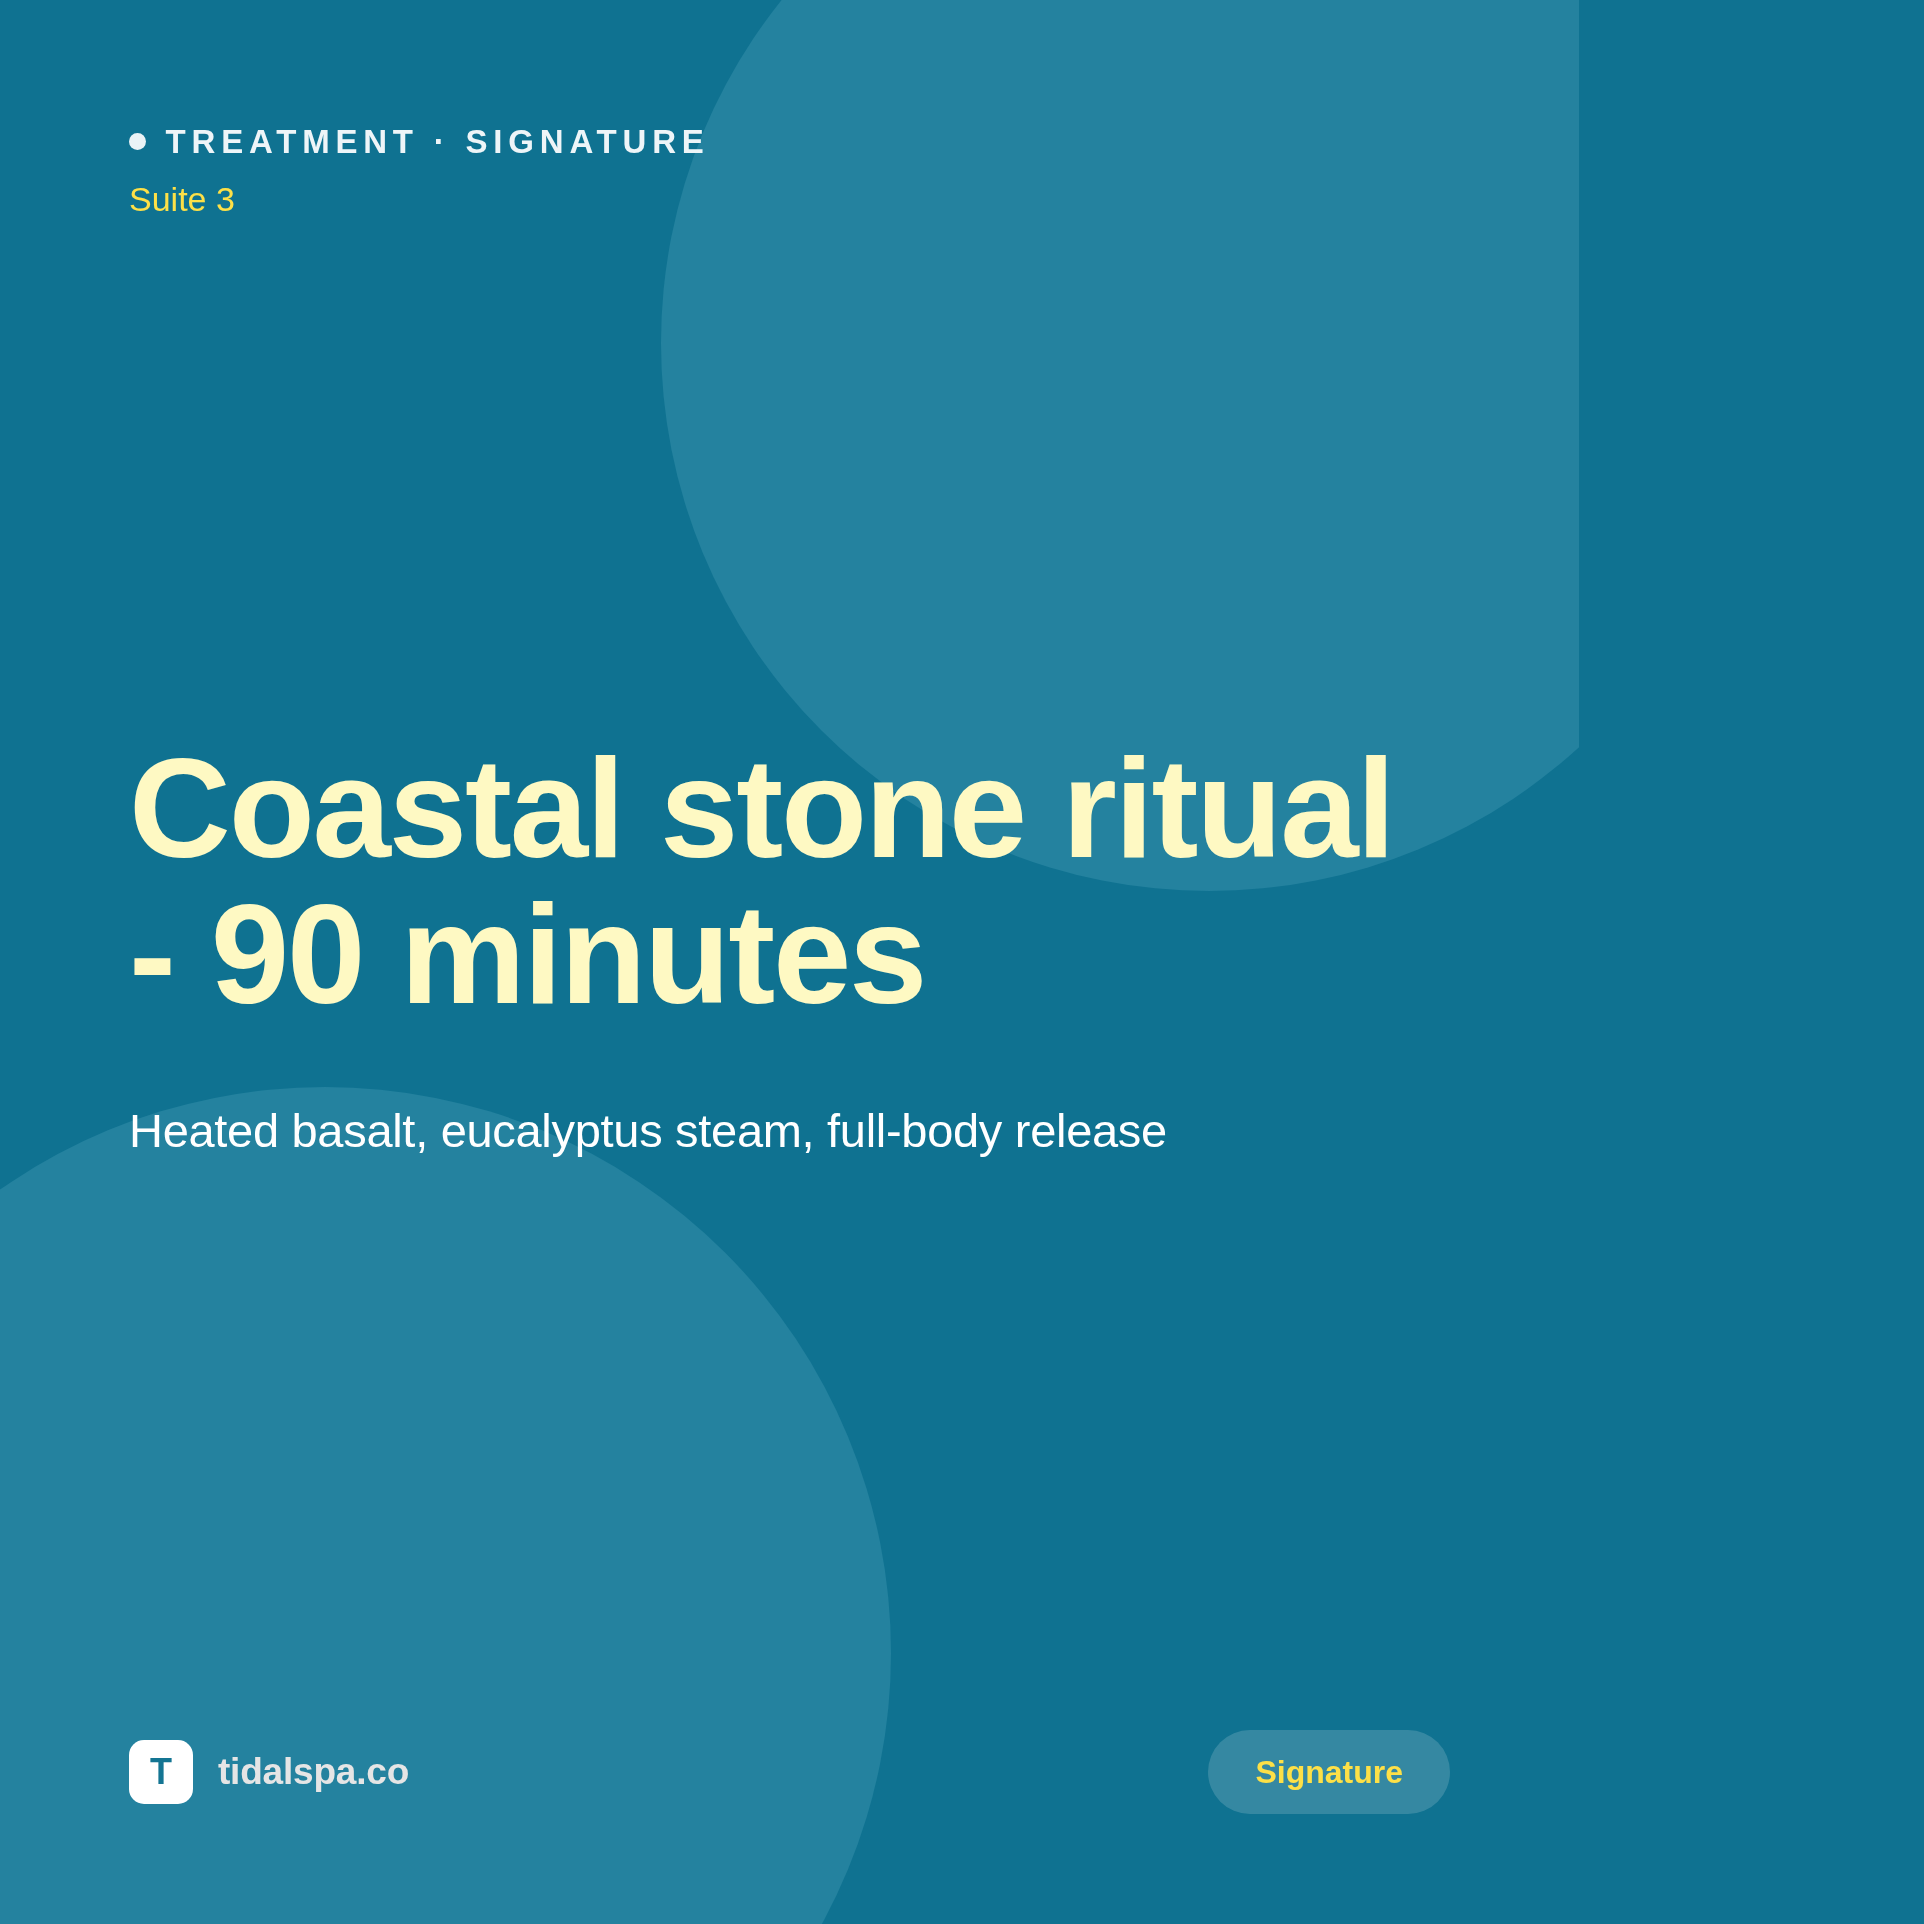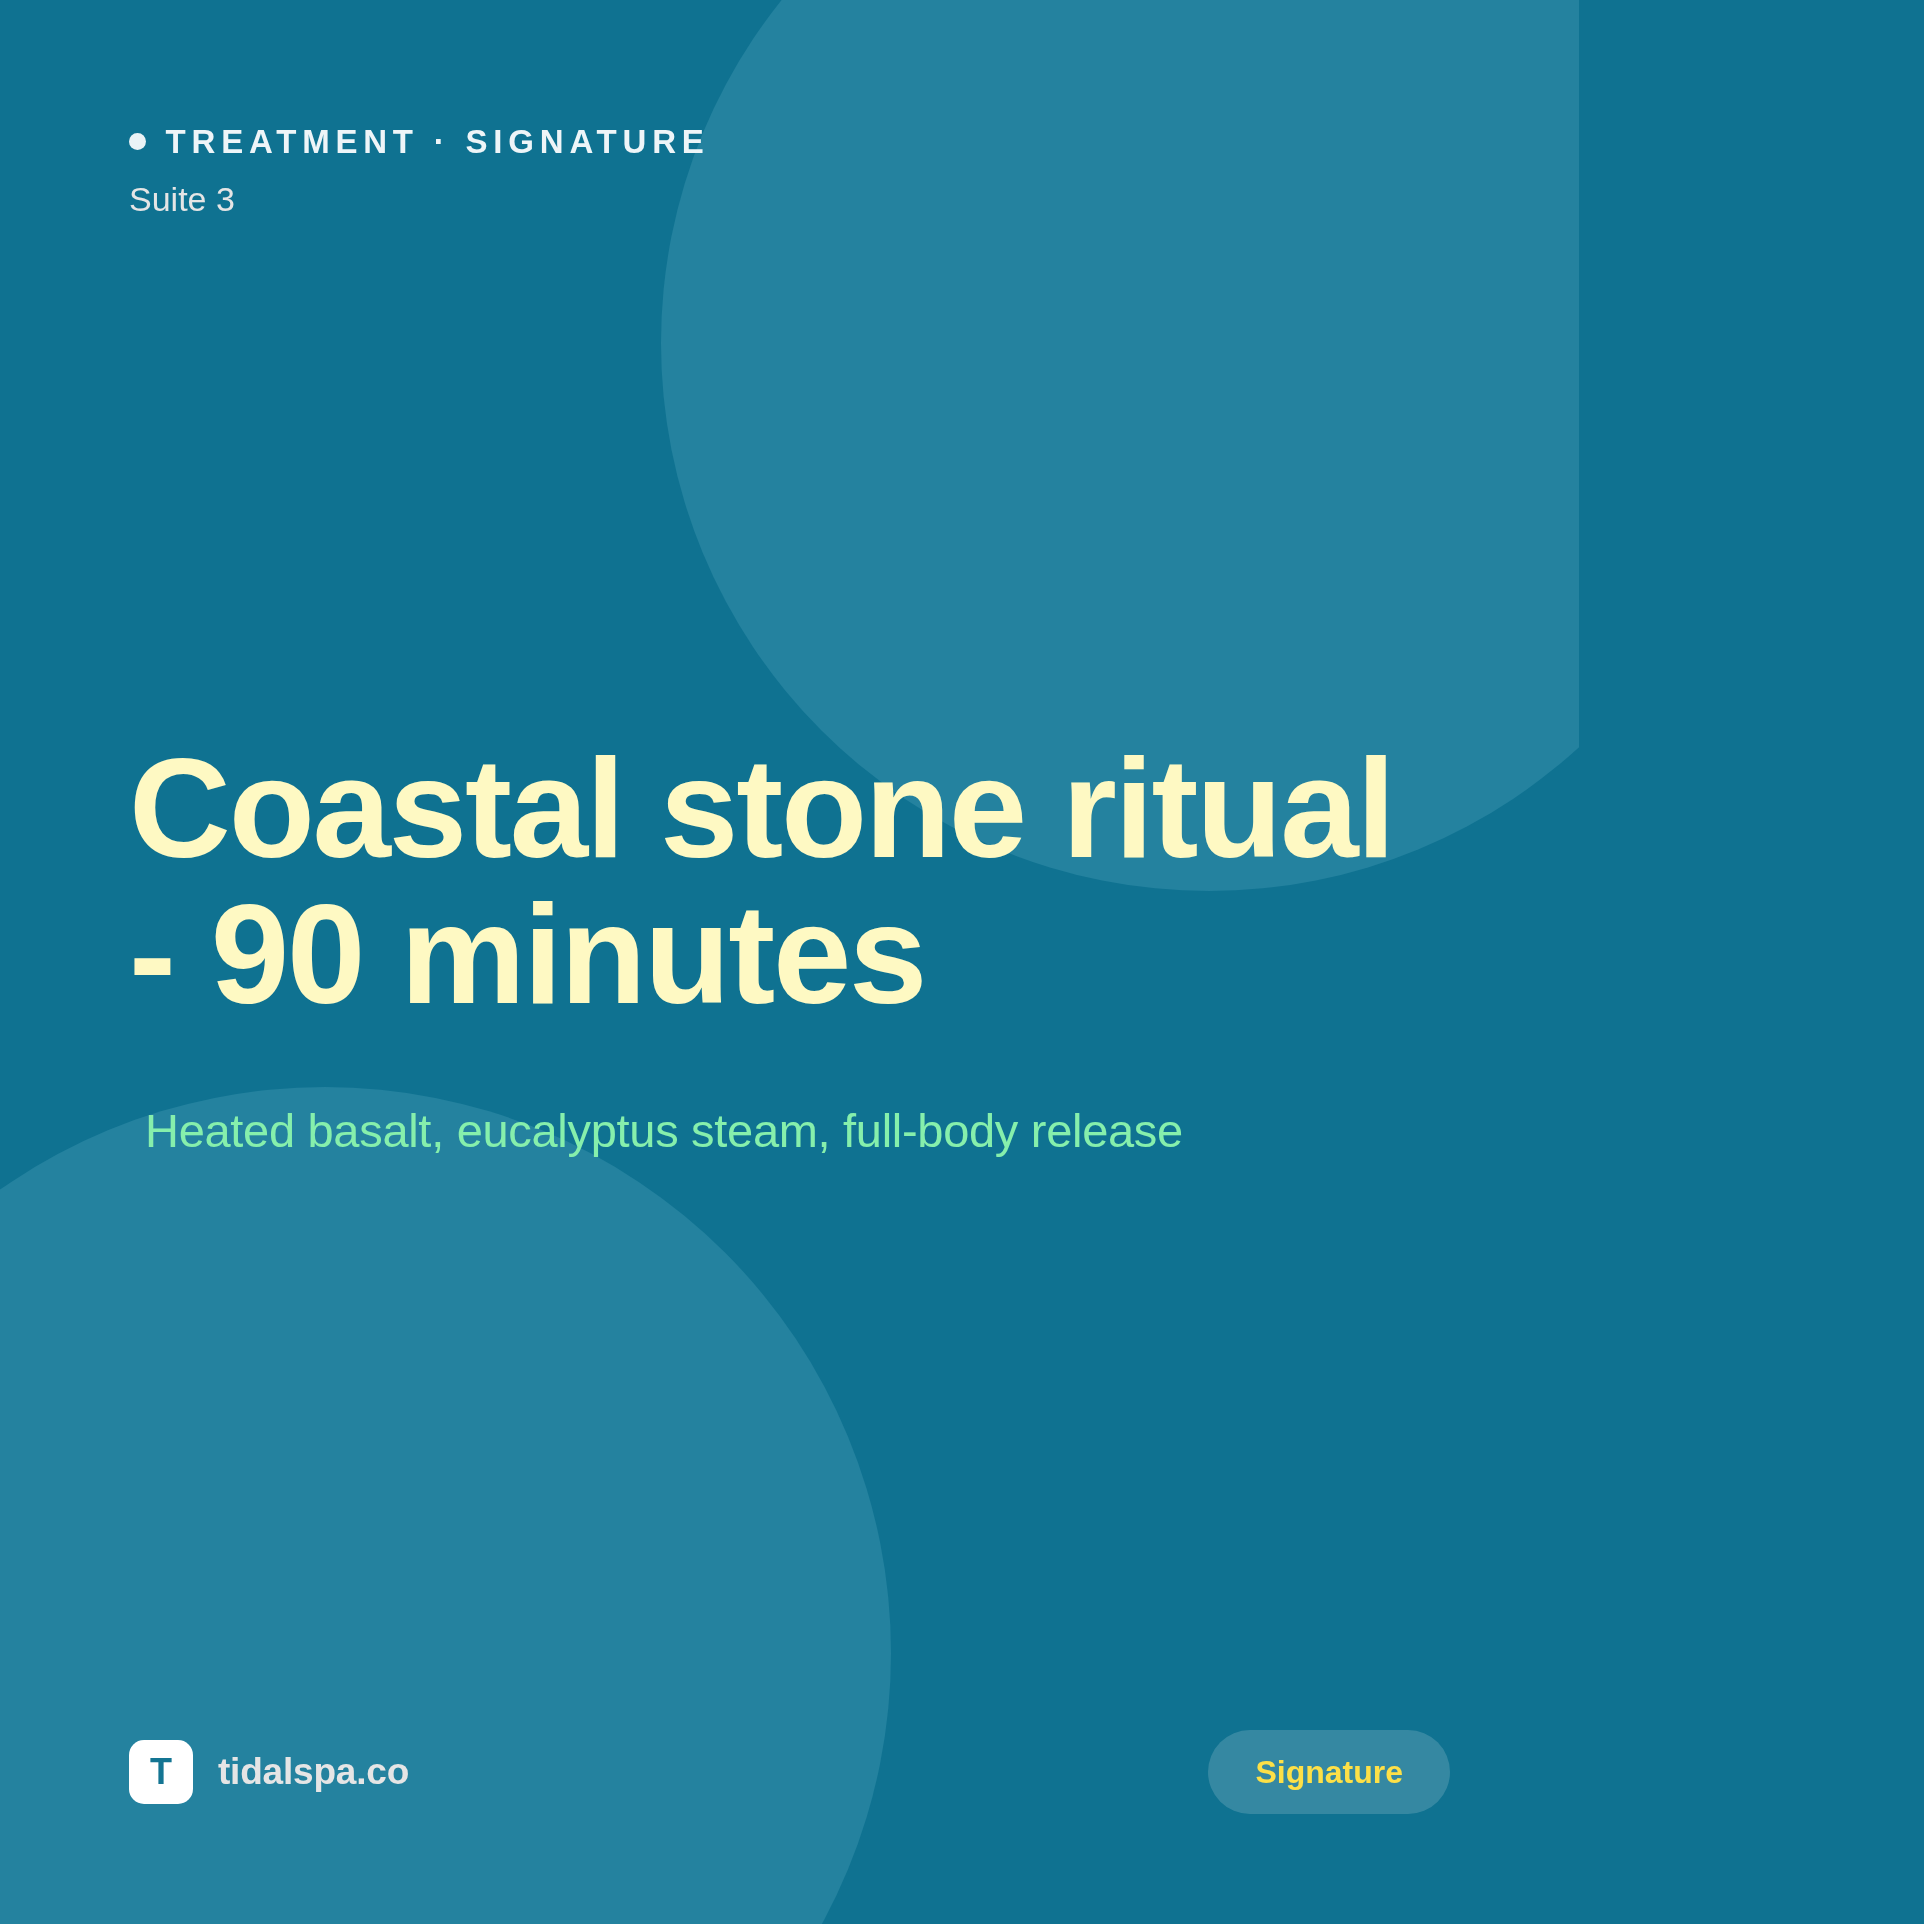--- a/index.html
+++ b/index.html
@@ -76,21 +76,21 @@
     font-weight: 700;
     letter-spacing: 5.8px;
     color: #eef5f8;
     line-height: 1;
     white-space: nowrap;
   }
   .subhead {
     margin-top: 21.4px;
     font-size: 34px;
     font-weight: 400;
-    color: #e5e5e5;
+    color: #fde047;
     line-height: 1.2;
   }
 
   
   .hero {
     position: relative;
     z-index: 3;
     margin-top: auto;
     margin-bottom: auto;
     padding-bottom: 53px;
@@ -98,24 +98,24 @@
   .headline {
     font-size: 141px;
     font-weight: 700;
     color: #fef9c3;
     line-height: 1.03;
     letter-spacing: -2.2px;
     margin: 0;
     max-width: 1604px;
   }
   .tagline {
-    margin: 73px 0 0 16px;
+    margin: 73px 0 0 0;
     font-size: 47px;
     font-weight: 400;
-    color: #86efac;
+    color: #ffffff;
     line-height: 1.3;
     letter-spacing: -0.3px;
   }
 
   
   .footer {
     position: relative;
     z-index: 3;
     display: flex;
     align-items: center;

